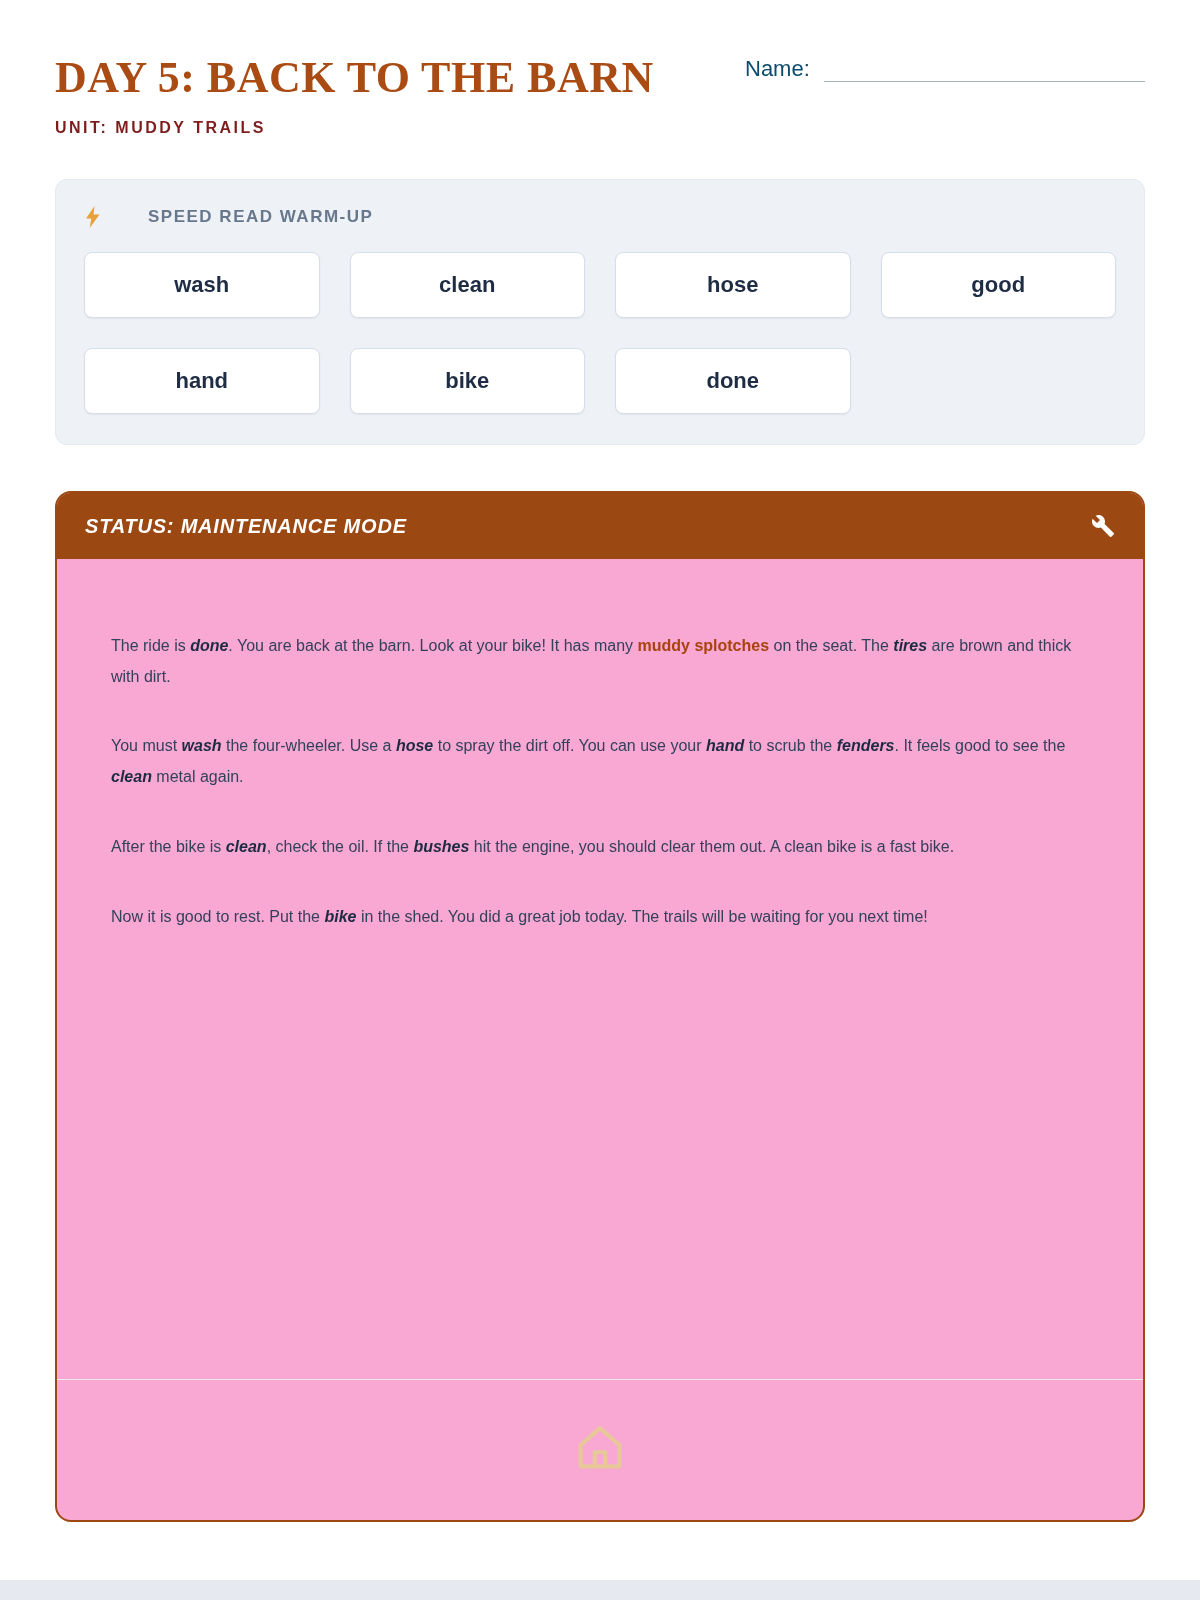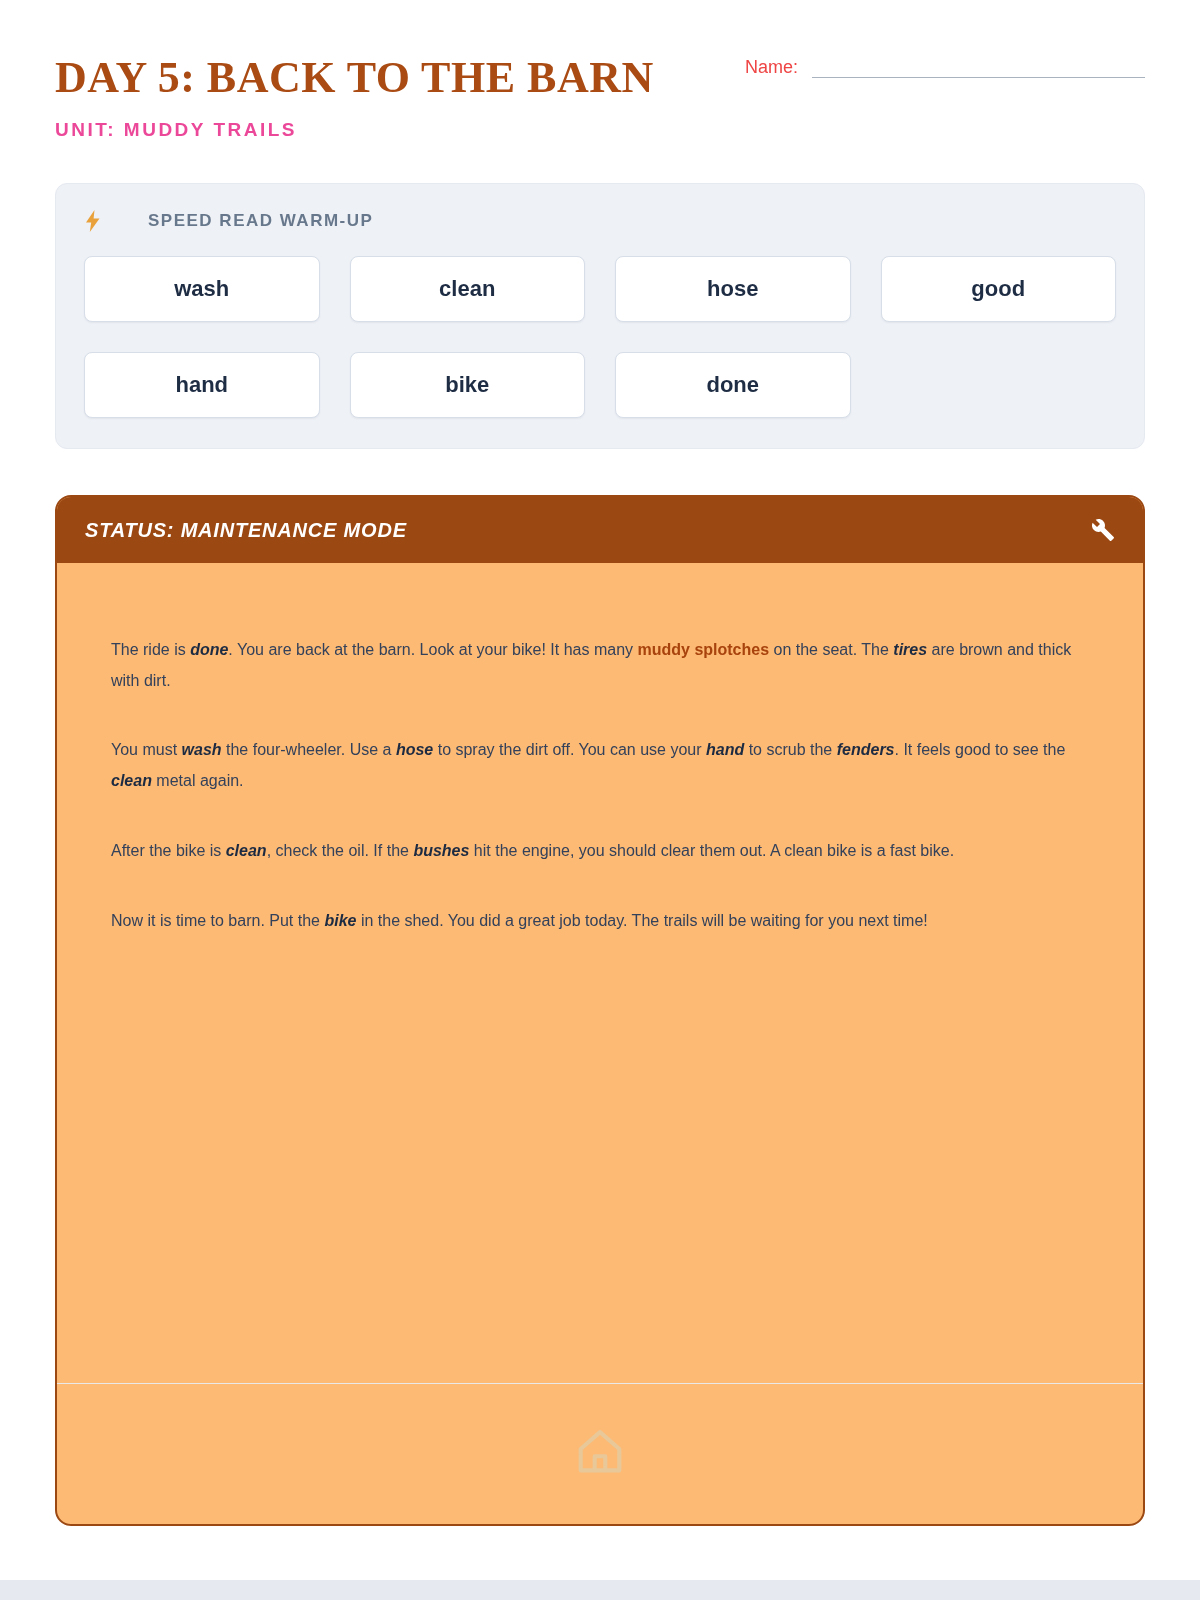--- a/index.html
+++ b/index.html
@@ -15,27 +15,27 @@
 
   
   .header-row { display: flex; justify-content: space-between; align-items: flex-start; }
   .title {
     font-family: "Liberation Serif", serif;
     font-size: 44px; font-weight: 700;
     color: #AA4B14; letter-spacing: 0.5px;
   }
   .subtitle {
     margin-top: 16px;
-    font-size: 19px; font-weight: 700;
+    font-size: 16px; font-weight: 700;
     letter-spacing: 2.5px;
-    color: #ec4899;
+    color: #7f1d1d;
   }
   .namedate { width: 400px; padding-top: 4px; }
   .nd-row { display: flex; align-items: flex-end; margin-bottom: 24px; }
-  .nd-label { font-size: 18px; color: #ef4444; margin-right: 14px; white-space: nowrap; }
+  .nd-label { font-size: 22px; color: #0c4a6e; margin-right: 14px; white-space: nowrap; }
   .nd-line { flex: 1; border-bottom: 1.5px solid #a9b3c0; height: 22px; }
 
   
   .warmup {
     margin-top: 42px;
     background: #eef1f6;
     border: 1px solid #e5e9f0;
     border-radius: 12px;
     padding: 26px 28px 30px 28px;
   }
@@ -60,21 +60,21 @@
     box-shadow: 0 1px 2px rgba(30,45,70,0.06);
     cursor: pointer;
   }
 
   
   .passage-card {
     margin-top: 46px;
     border: 2px solid #9C4812;
     border-radius: 16px;
     overflow: hidden;
-    background: #fdba74;
+    background: #f9a8d4;
   }
   .passage-header {
     background: #9C4812;
     color: #ffffff;
     padding: 21px 28px;
     display: flex; align-items: center; justify-content: space-between;
   }
   .passage-header-title {
     font-size: 20px; font-weight: 700; font-style: italic;
     letter-spacing: 0.8px;
@@ -150,21 +150,21 @@
       <span class="wrench">
         <svg viewBox="0 0 24 24" width="24" height="24">
           <path fill="#ffffff" d="M22.7 19l-9.1-9.1c.9-2.3.4-5-1.5-6.9-2-2-5-2.4-7.4-1.3L9 6 6 9 1.6 4.7C.4 7.1.9 10.1 2.9 12.1c1.9 1.9 4.6 2.4 6.9 1.5l9.1 9.1c.4.4 1 .4 1.4 0l2.3-2.3c.5-.4.5-1.1.1-1.4z"></path>
         </svg>
       </span>
     </div>
     <div class="passage-body">
         <p><span class="n">The ride is </span><span class="bi">done</span><span class="n">. You are back at the barn. Look at your bike! It has many </span><span class="accent">muddy splotches</span><span class="n"> on the seat. The </span><span class="bi">tires</span><span class="n"> are brown and thick with dirt.</span></p>
         <p><span class="n">You must </span><span class="bi">wash</span><span class="n"> the four-wheeler. Use a </span><span class="bi">hose</span><span class="n"> to spray the dirt off. You can use your </span><span class="bi">hand</span><span class="n"> to scrub the </span><span class="bi">fenders</span><span class="n">. It feels good to see the </span><span class="bi">clean</span><span class="n"> metal again.</span></p>
         <p><span class="n">After the bike is </span><span class="bi">clean</span><span class="n">, check the oil. If the </span><span class="bi">bushes</span><span class="n"> hit the engine, you should clear them out. A clean bike is a fast bike.</span></p>
-        <p><span class="n">Now it is time to barn. Put the </span><span class="bi">bike</span><span class="n"> in the shed. You did a great job today. The trails will be waiting for you next time!</span></p>
+        <p><span class="n">Now it is good to rest. Put the </span><span class="bi">bike</span><span class="n"> in the shed. You did a great job today. The trails will be waiting for you next time!</span></p>
       </div>
     <div class="passage-footer">
       <button class="home-btn">
         <span class="home-icon">
           <svg viewBox="0 0 24 24" width="58" height="58" fill="none" stroke="#E8C899" stroke-width="1.7" stroke-linejoin="round" stroke-linecap="round">
             <path d="M4 11.2 L12 4.2 L20 11.2 V20 H4 Z"></path>
             <path d="M9.8 20 V14.2 H14.2 V20"></path>
           </svg>
         </span>
       </button>

